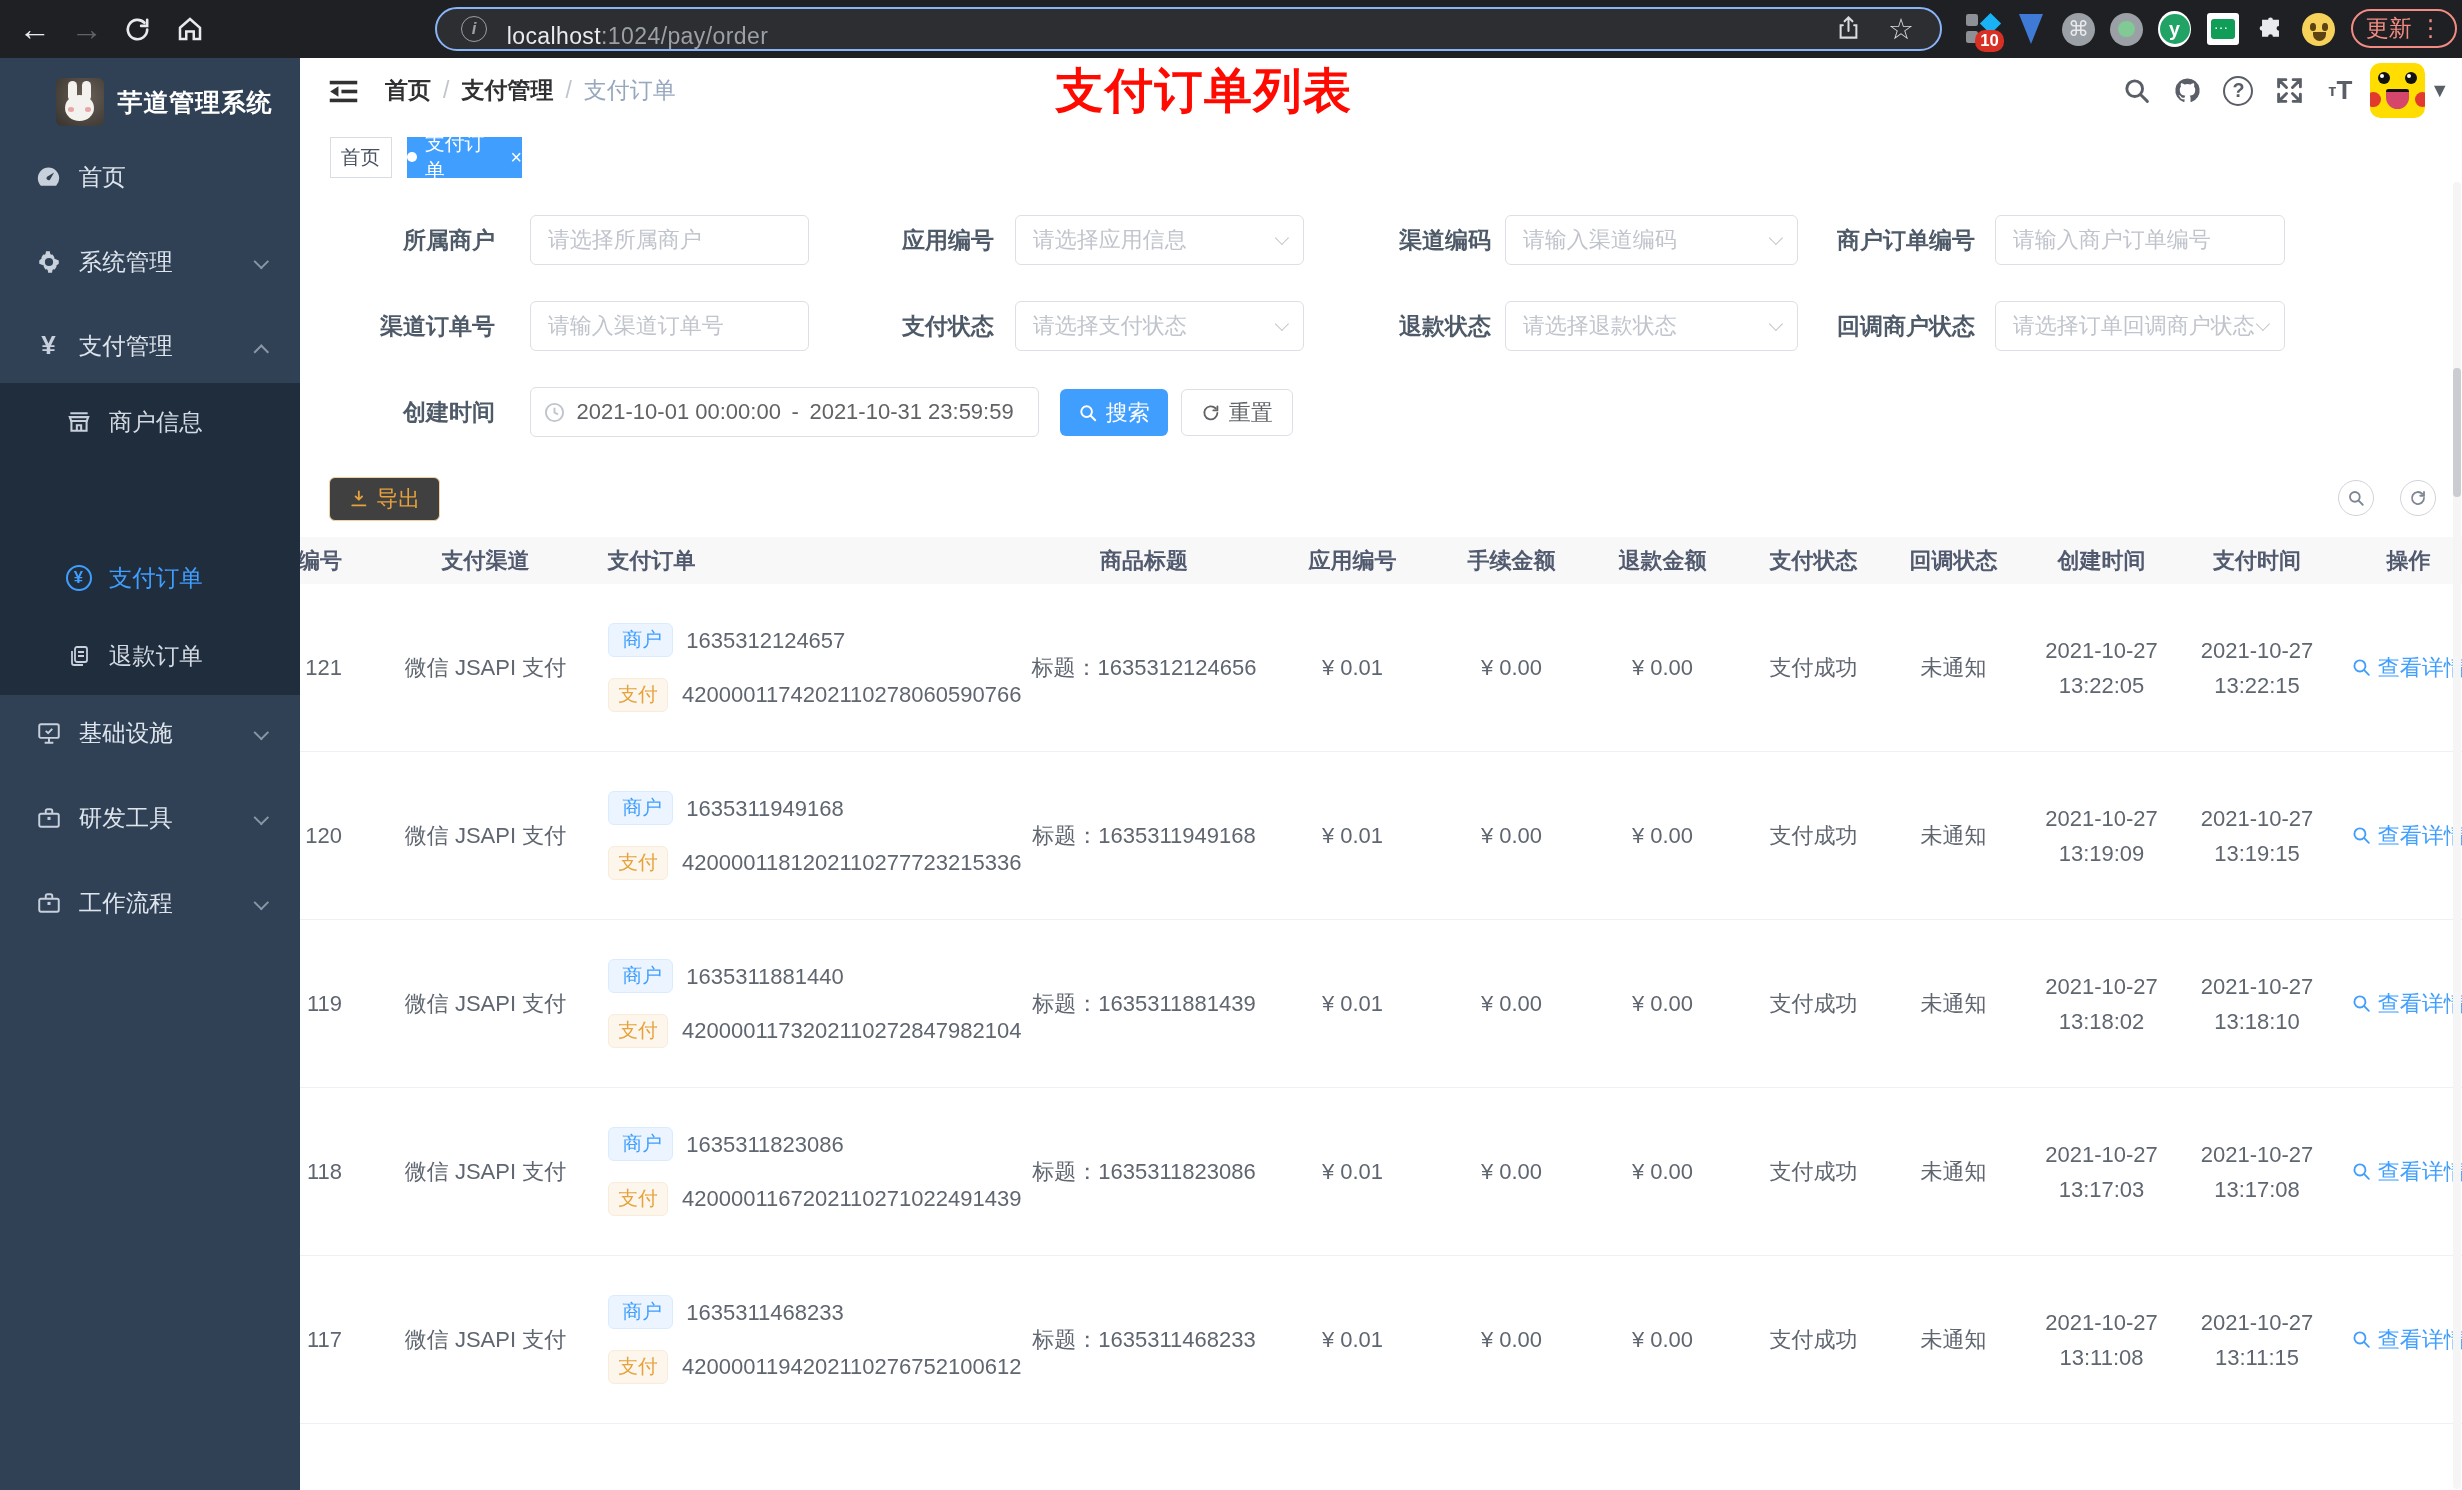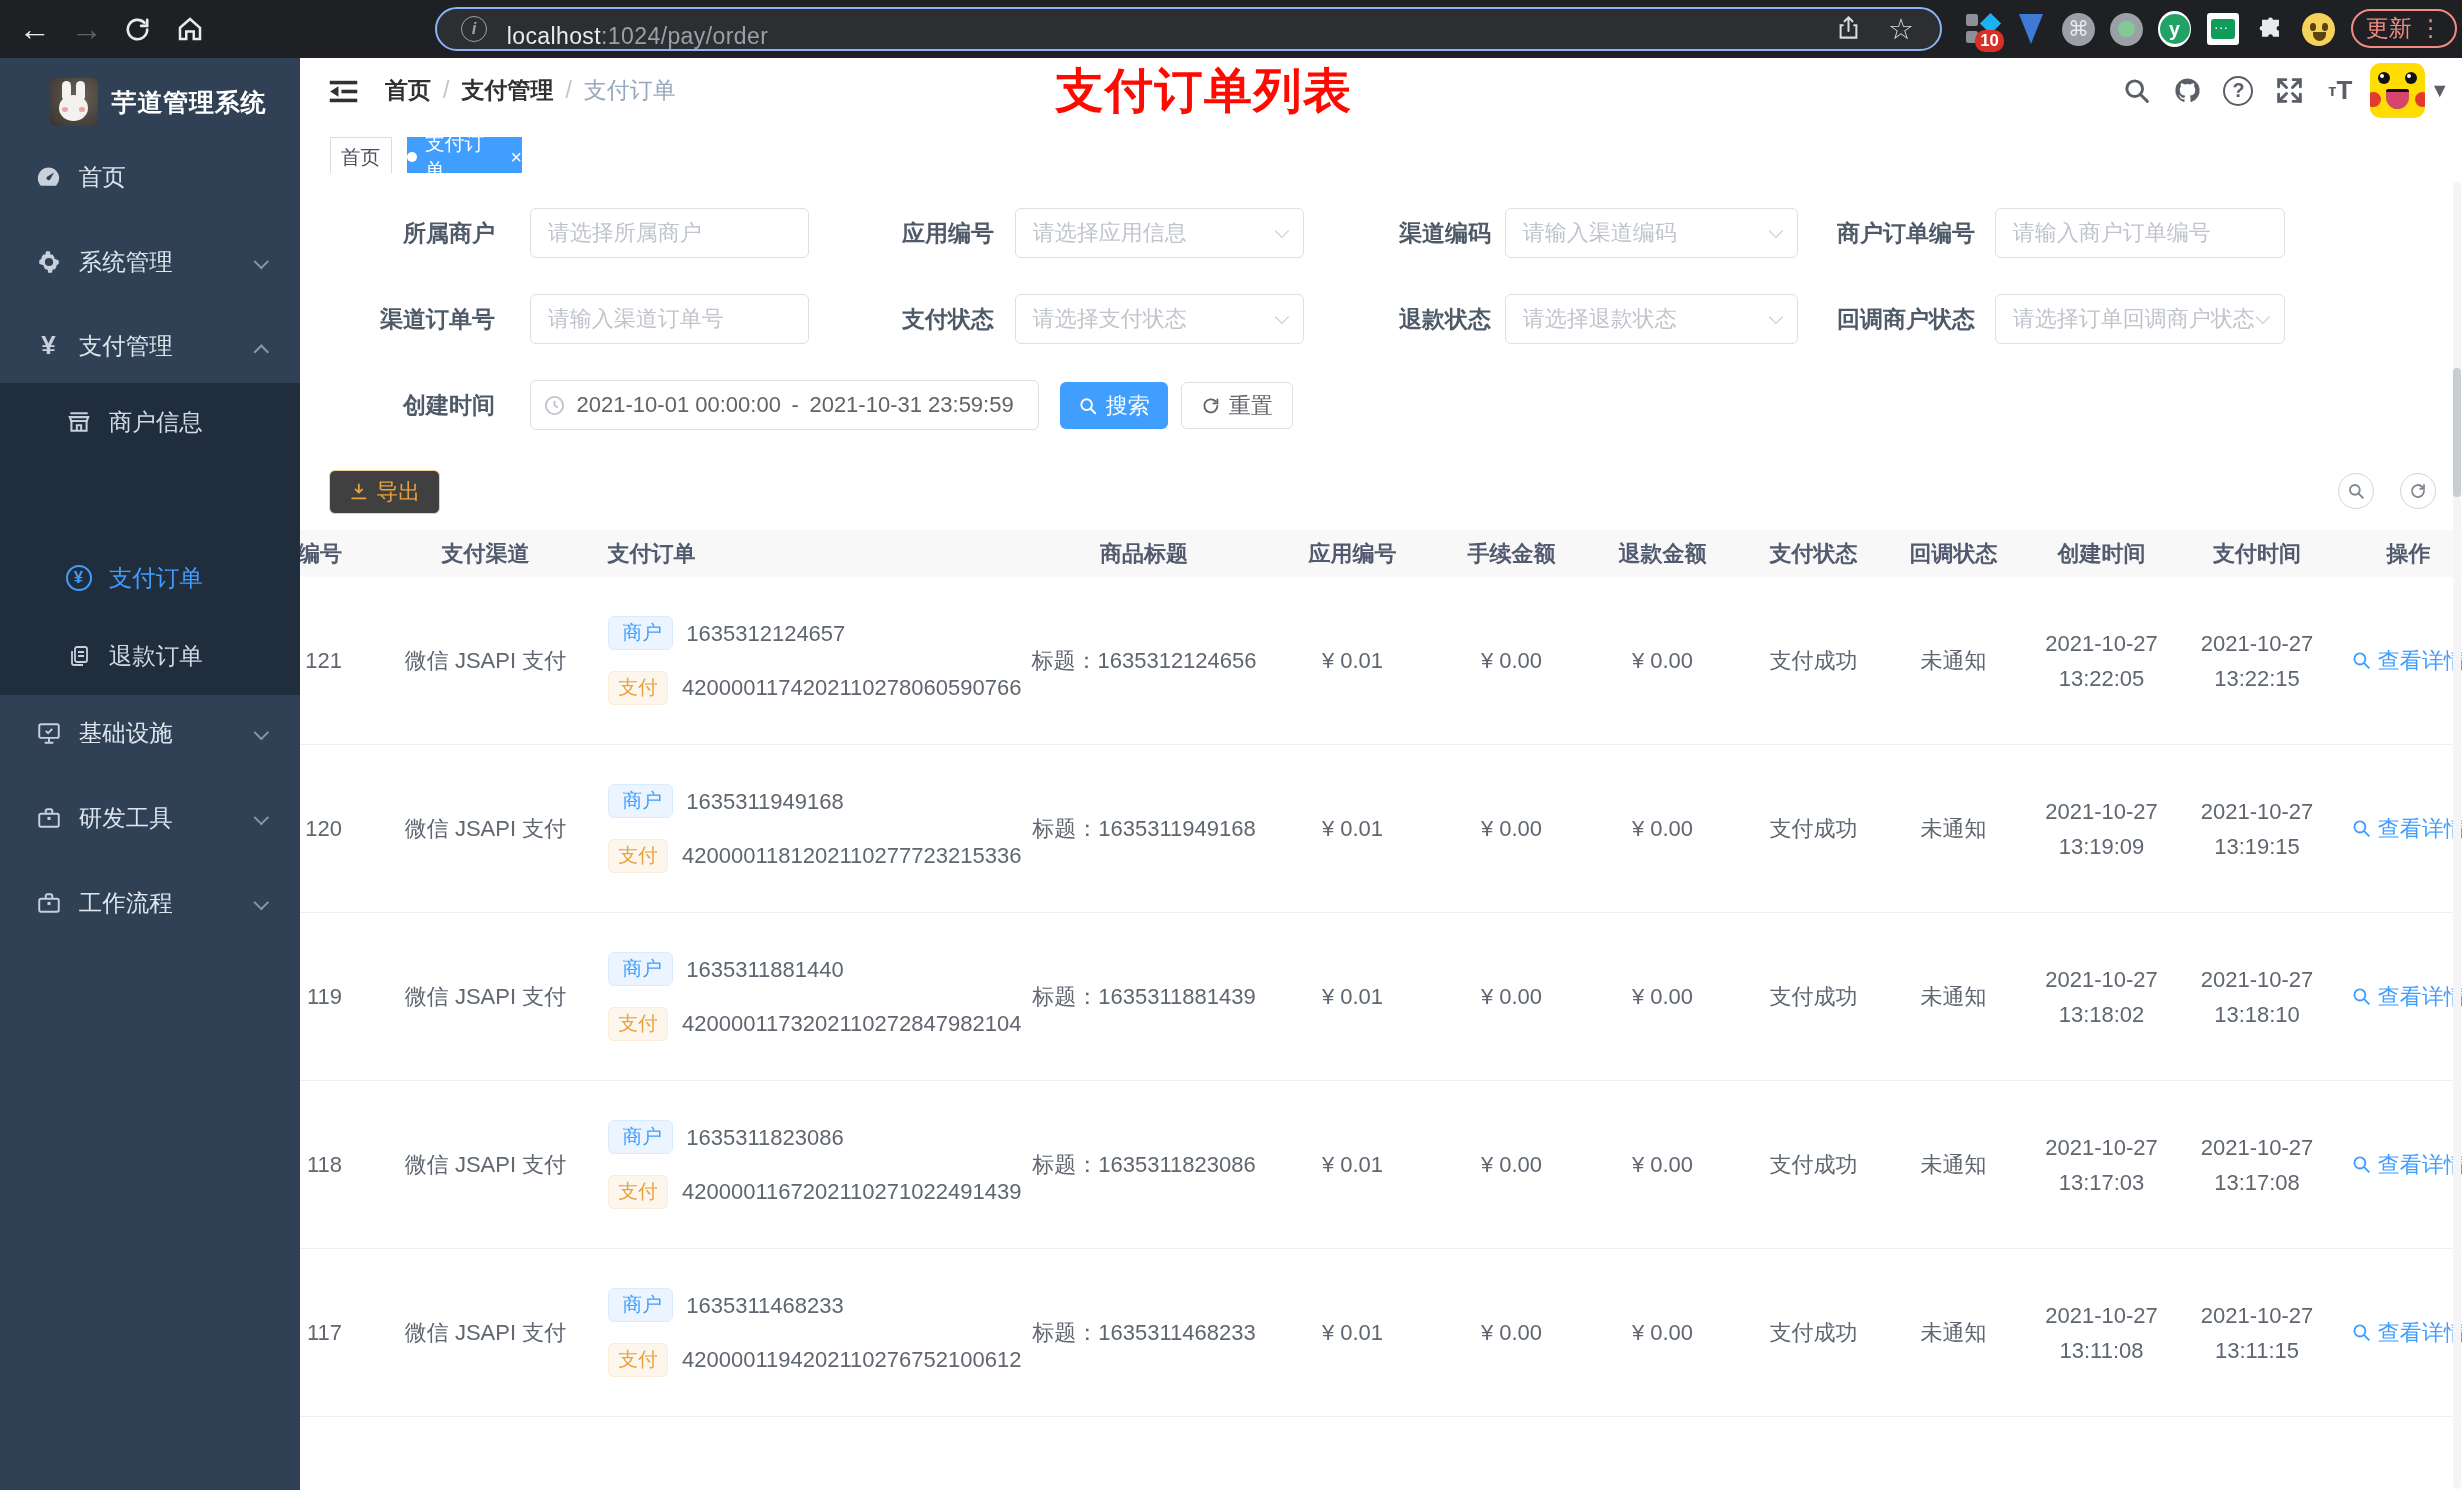--- a/index.html
+++ b/index.html
@@ -41,21 +41,21 @@
   .emoji { width:35px; height:35px; background:#f7d25b; }
   .emoji .eye { position:absolute; width:5.3px; height:7.6px; background:#5b4412; border-radius:50%; top:10.6px; }
   .emoji .mouth { position:absolute; width:13.6px; height:9px; background:#5b4412; border-radius:0 0 9px 9px; left:10.6px; top:19.7px;}
   .update-pill { position:absolute; left:2351px; top:9px; width:106px; height:39px; border:2.3px solid #f28b82;
                  border-radius:21px; color:#f28b82; display:flex; align-items:center; justify-content:center;
                  font-size:23px; gap:7.6px; }
   .update-pill .dots { font-size:23px; letter-spacing:0; }
 
   
   .sidebar { position:absolute; left:0; top:58px; width:300px; height:1433px; background:#304156; z-index:10; }
-  .logo-row { position:absolute; left:0; top:15px; width:300px; height:58px; display:flex; align-items:center; }
+  .logo-row { position:absolute; left:6px; top:15px; width:300px; height:58px; display:flex; align-items:center; }
   .logo-img { width:48px; height:48px; border-radius:6px; margin-left:50px; position:relative; overflow:hidden;
               background:radial-gradient(circle at 60% 40%, #6b6258, #37322e); }
   .logo-img .ear { position:absolute; width:9px; height:19.7px; background:#f4f2ef; border-radius:4.5px; top:3px; }
   .logo-img .head { position:absolute; width:29px; height:26px; background:#f4f2ef; border-radius:50%; left:9px; top:16.7px; }
   .logo-img .blush { position:absolute; width:6px; height:4.5px; background:#e8a7a7; border-radius:50%; top:29px; }
   .logo-title { color:#ffffff; font-size:25px; font-weight:700; margin-left:13.6px; letter-spacing:0.8px; }
   .m-item { position:absolute; left:0; width:300px; height:85px; display:flex; align-items:center; color:#dde4ec; font-size:23.5px; cursor:pointer;}
   .m-item .mi { width:27px; height:27px; margin-left:35px; color:#c7d0db; display:flex; align-items:center; justify-content:center; font-size:26px;}
   .m-item .ml { margin-left:16.7px; }
   .chev { width:10.6px; height:10.6px; border-right:2.3px solid #8a97a5; border-bottom:2.3px solid #8a97a5; position:absolute; right:33px; }
@@ -94,21 +94,21 @@
 
   
   .tabsbar { position:absolute; left:300px; top:123px; width:2163px; height:58px; background:#fff; border-bottom:1.5px solid #d8dce5; }
   .tv-tab { position:absolute; top:13.6px; height:41px; display:flex; align-items:center; font-size:19.7px; cursor:pointer; }
   .tv-tab.plain { left:29.5px; width:62px; justify-content:center; border:1.5px solid #d8dce5; color:#495060; background:#fff; }
   .tv-tab.activ { left:107px; width:115px; background:#409eff; color:#fff; justify-content:center; gap:7.6px; }
   .tv-dot { width:10.6px; height:10.6px; background:#fff; border-radius:50%; }
   .tv-x { font-size:19.7px; }
 
   
-  .content { position:absolute; left:300px; top:173px; width:2163px; height:1310px; background:#fff; overflow:hidden; }
+  .content { position:absolute; left:300px; top:180px; width:2163px; height:1310px; background:#fff; overflow:hidden; }
   .f-label { position:absolute; height:50px; display:flex; align-items:center; justify-content:flex-end;
              font-size:23px; color:#4e5a68; font-weight:700; }
   .f-input { position:absolute; height:50px; border:1.5px solid #dcdfe6; border-radius:6px; background:#fff;
              display:flex; align-items:center; font-size:22px; color:#c0c4cc; padding:0 16.7px; cursor:text;}
   .f-input .ph { flex:1; white-space:nowrap; overflow:hidden; }
   .f-input .sel-chev { width:9.8px; height:9.8px; border-right:1.9px solid #c0c4cc; border-bottom:1.9px solid #c0c4cc;
                        transform:rotate(45deg); margin-top:-4.5px; }
   .d-input { position:absolute; height:50px; border:1.5px solid #dcdfe6; border-radius:6px; display:flex; align-items:center;
              font-size:22px; color:#606266; padding:0 12px; gap:10.6px; }
   .d-input svg { width:23px; height:23px; color:#c0c4cc; flex:none;}

